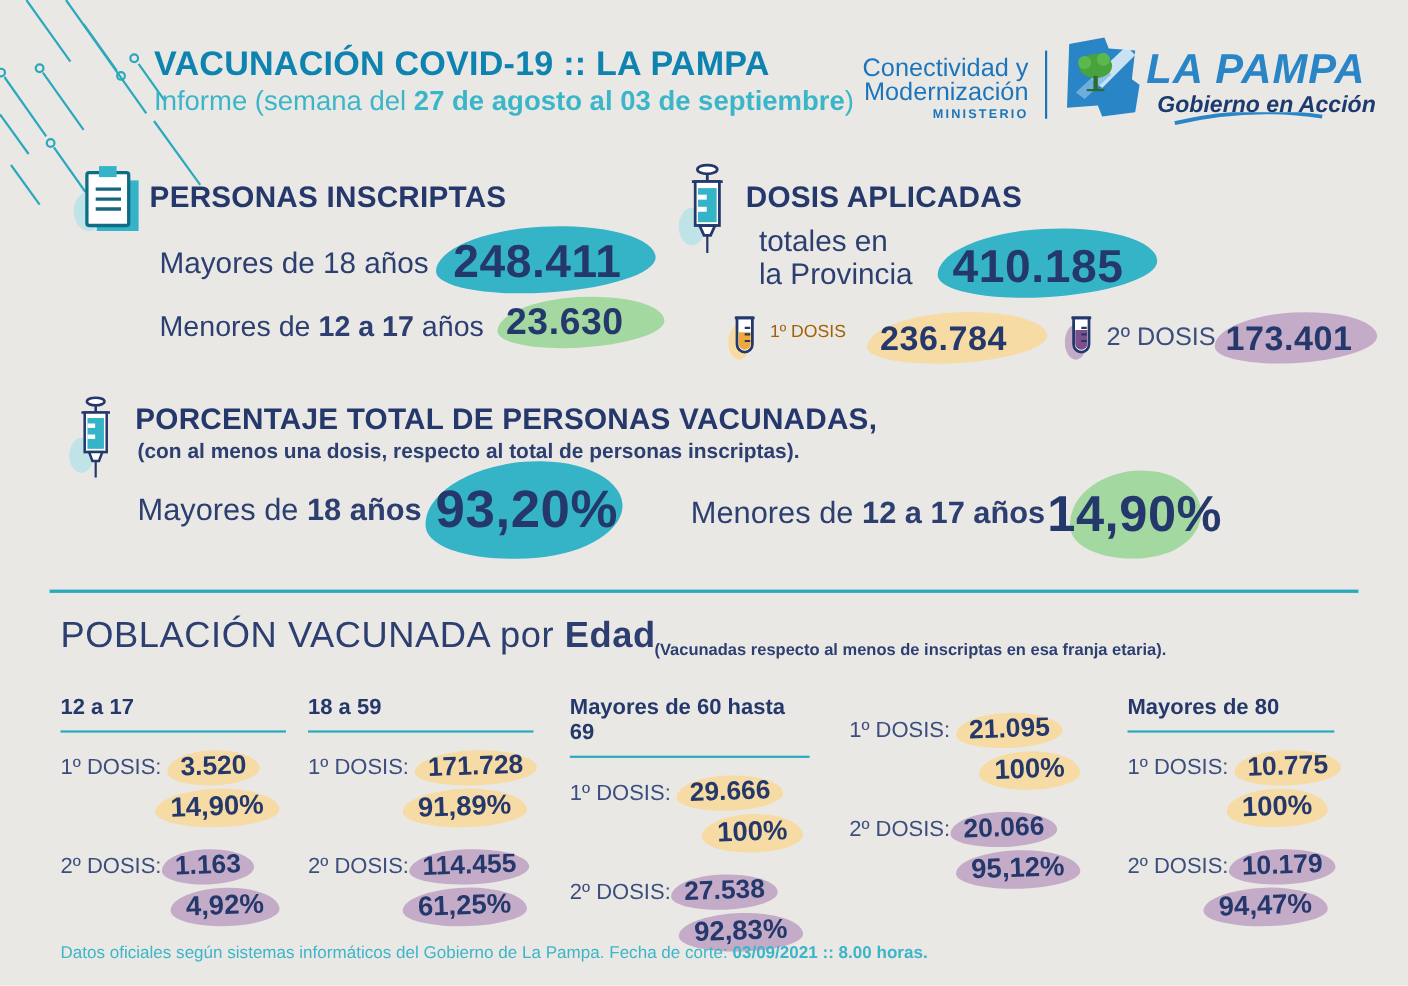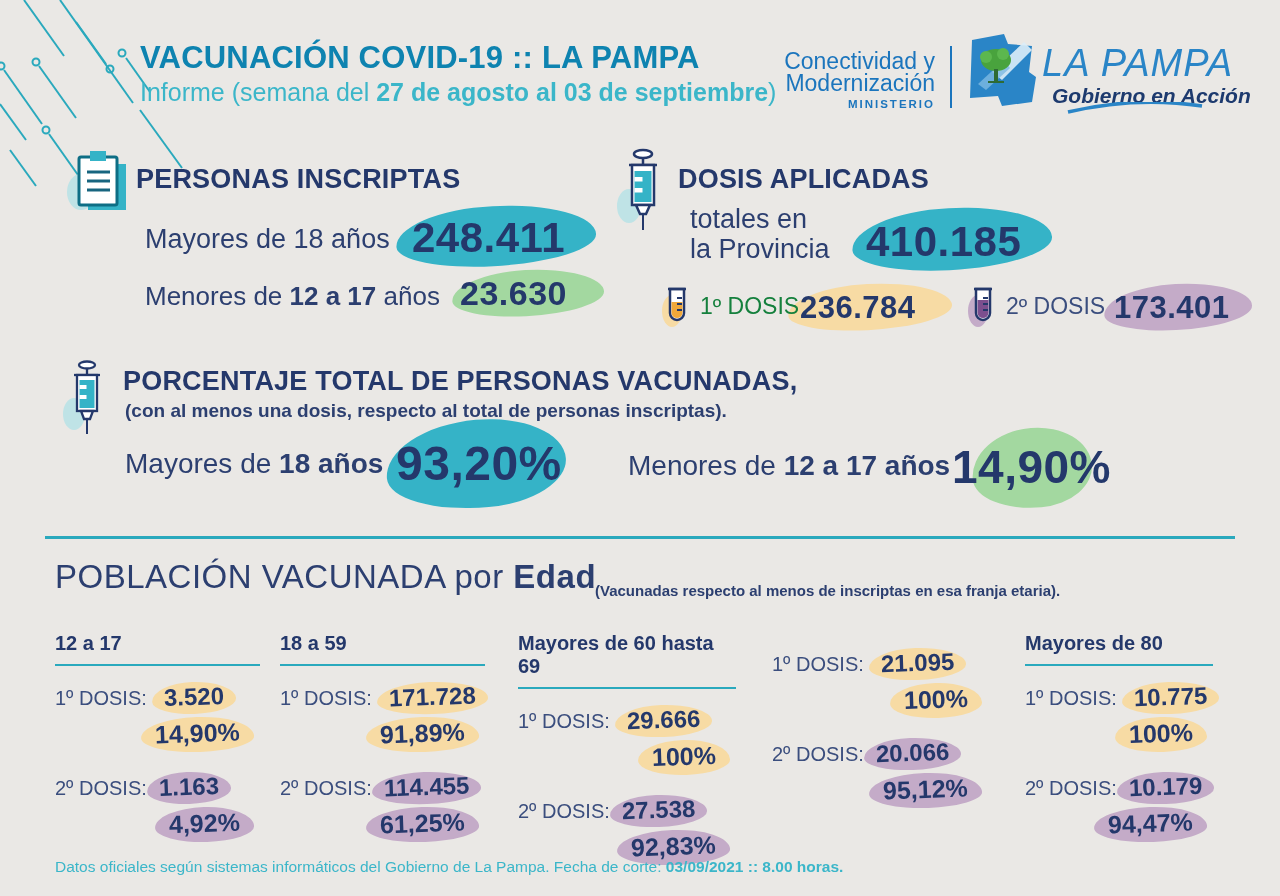--- a/index.html
+++ b/index.html
@@ -12,21 +12,21 @@
   
   .title { left:140px; top:40px; font-size:31px; font-weight:800; color:#0e83b0; letter-spacing:.2px; }
   .subtitle { left:140px; top:78px; font-size:25px; color:#3bb6c9; font-weight:500; }
   .subtitle b { font-weight:800; }
 
   .ministry { top:50px; left:735px; width:200px; text-align:right; color:#1b75bd; }
   .ministry .m1 { font-size:23px; font-weight:400; line-height:22px; }
   .ministry .m2 { font-size:11.5px; font-weight:700; letter-spacing:2px; margin-top:4px; }
   .vline { left:950px; top:46px; width:2px; height:62px; background:#1b75bd; }
 
-  .brand-name { left:1042px; top:42px; font-size:38px; font-weight:400; font-style:italic; color:#2a85c7; letter-spacing:1px; }
+  .brand-name { left:1042px; top:42px; font-size:38px; font-weight:700; font-style:italic; color:#2a85c7; letter-spacing:1px; }
   .brand-tag  { left:1052px; top:84px; font-size:21px; font-weight:600; font-style:italic; color:#1d3a6e; }
 
   
   .sec-head { font-size:27px; font-weight:800; color:#24386b; letter-spacing:.2px; }
 
   
   .blob { position:absolute; z-index:1; }
   .b-teal   { background:#35b3c7; }
   .b-green  { background:#a3d8a0; }
   .b-orange { background:#f7dba4; }
@@ -150,21 +150,21 @@
 
   <svg class="abs" style="left:662px;top:284px" width="30" height="50">
     <ellipse cx="10" cy="27" rx="10" ry="16" fill="#f7dba4"></ellipse>
     <path d="M8,5 h14 v24 a7,7 0 0 1 -14,0 Z" fill="#fff" stroke="#24386b" stroke-width="2.5"></path>
     <path d="M9.5,18 h11 v10.5 a5.5,5.5 0 0 1 -11,0 Z" fill="#f0a83a"></path>
     <line x1="15" y1="14" x2="20" y2="14" stroke="#24386b" stroke-width="2"></line>
     <line x1="15" y1="20" x2="20" y2="20" stroke="#24386b" stroke-width="2"></line>
     <line x1="15" y1="26" x2="20" y2="26" stroke="#24386b" stroke-width="2"></line>
     <line x1="6" y1="5" x2="24" y2="5" stroke="#24386b" stroke-width="2.5"></line>
   </svg>
-  <div class="abs lbl" style="left:700px;top:293px;font-size:23px;color:#15803d">1º DOSIS</div>
+  <div class="abs lbl" style="left:700px;top:293px;font-size:16px;color:#a16207">1º DOSIS</div>
   <div class="blob b-orange pill" style="left:788px;top:284px;width:164px;height:46px"></div>
   <div class="big-num" style="left:800px;top:290px;font-size:31px">236.784</div>
 
   <svg class="abs" style="left:968px;top:284px" width="30" height="50">
     <ellipse cx="10" cy="27" rx="10" ry="16" fill="#c4abc8"></ellipse>
     <path d="M8,5 h14 v24 a7,7 0 0 1 -14,0 Z" fill="#fff" stroke="#24386b" stroke-width="2.5"></path>
     <path d="M9.5,16 h11 v12.5 a5.5,5.5 0 0 1 -11,0 Z" fill="#7c4f8e"></path>
     <line x1="15" y1="14" x2="20" y2="14" stroke="#24386b" stroke-width="2"></line>
     <line x1="15" y1="20" x2="20" y2="20" stroke="#24386b" stroke-width="2"></line>
     <line x1="15" y1="26" x2="20" y2="26" stroke="#24386b" stroke-width="2"></line>

